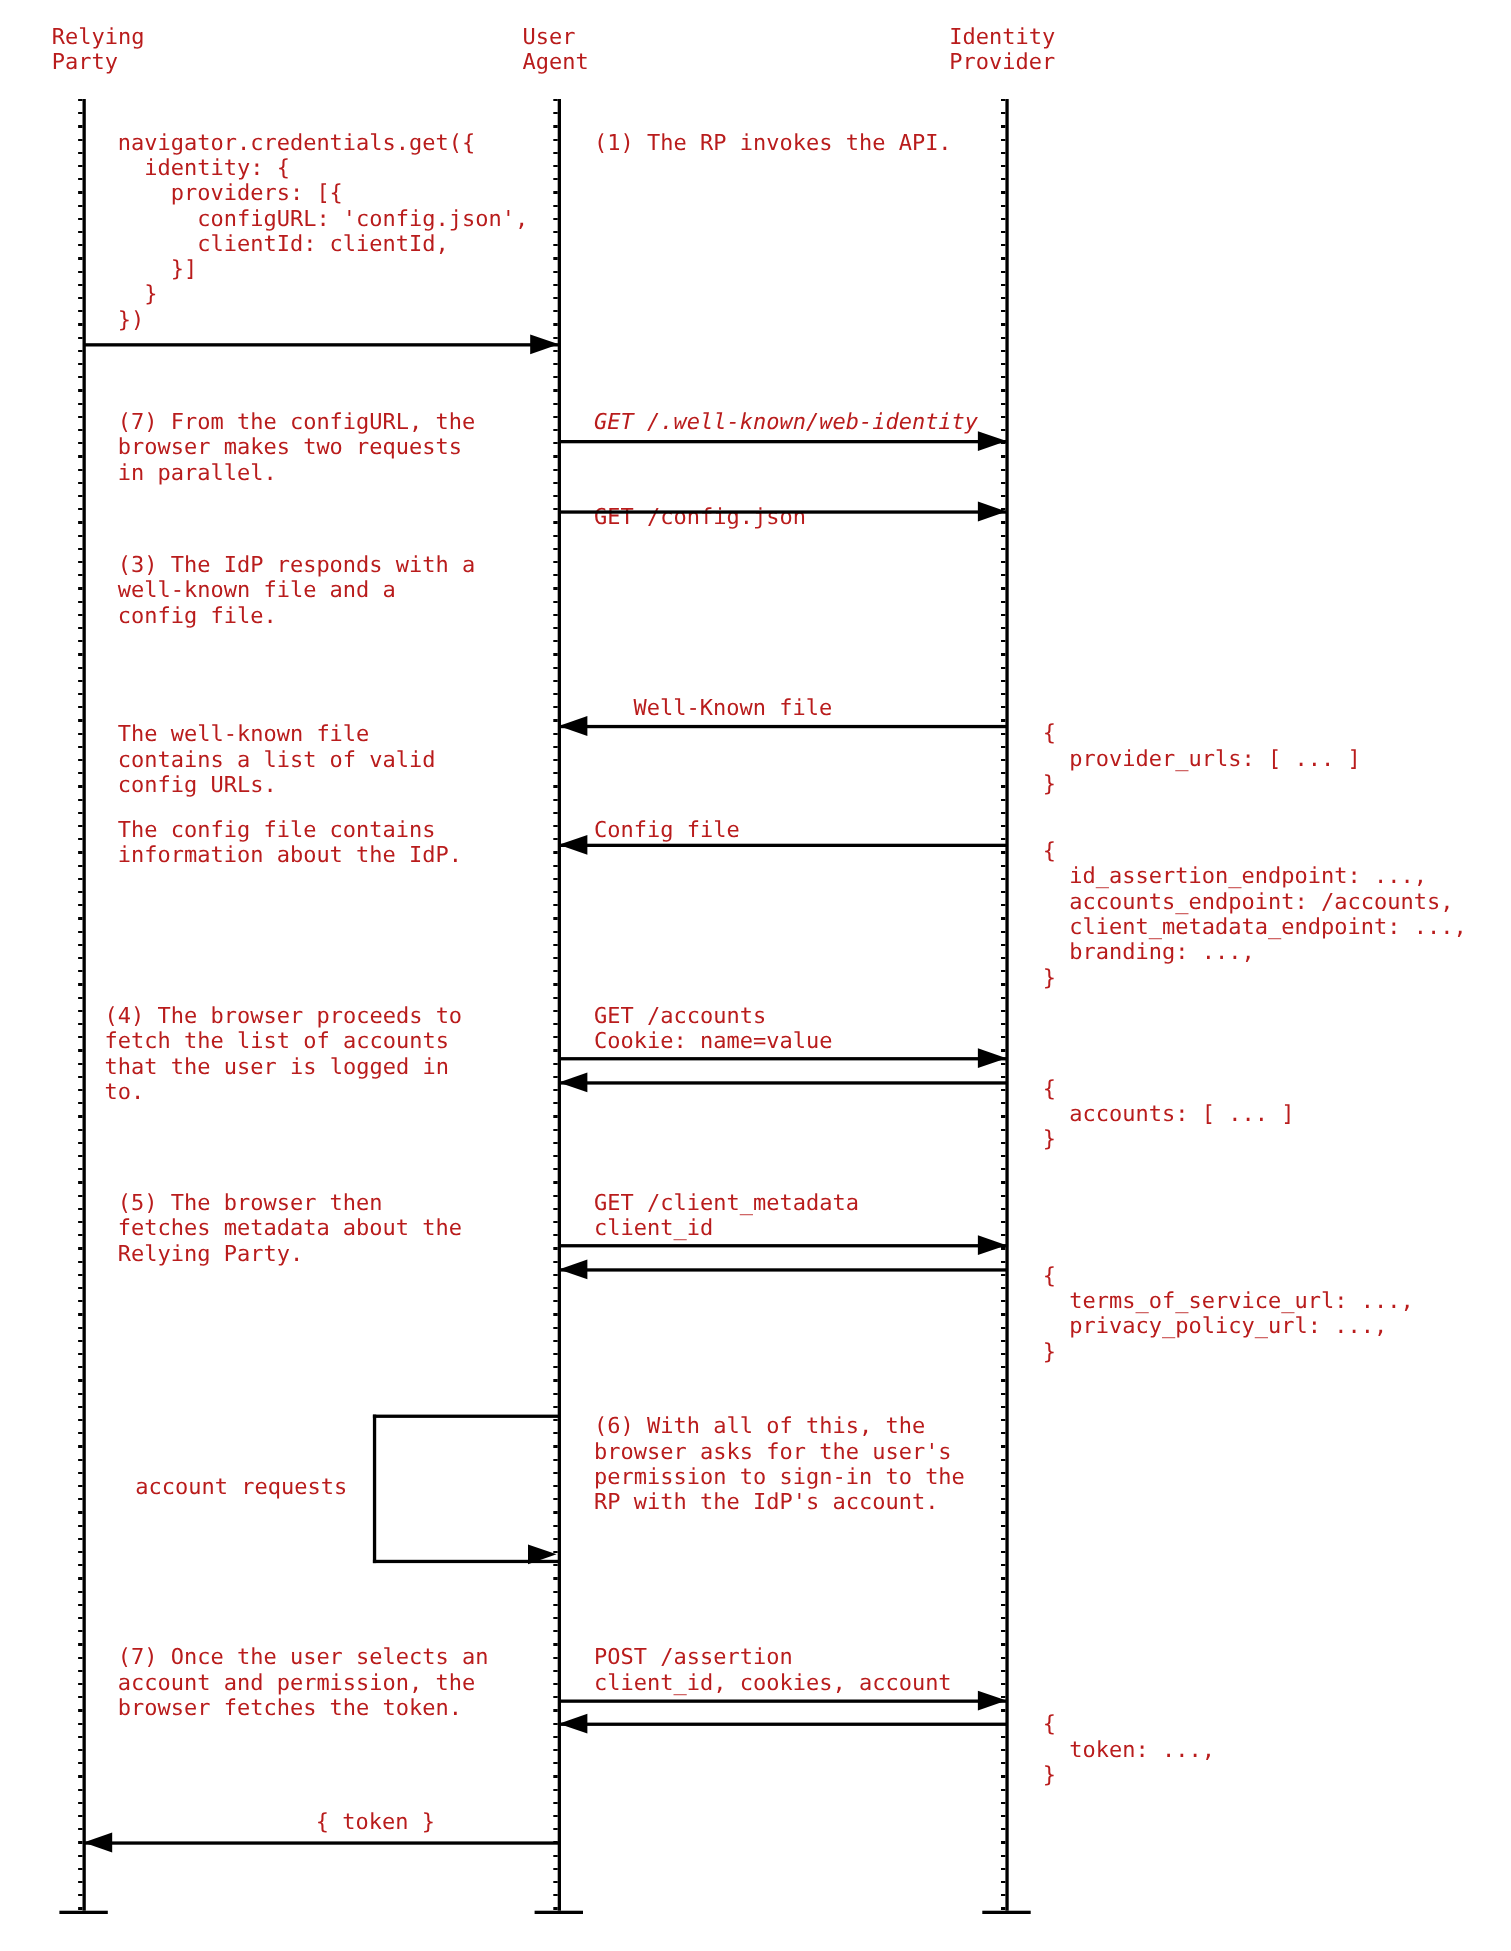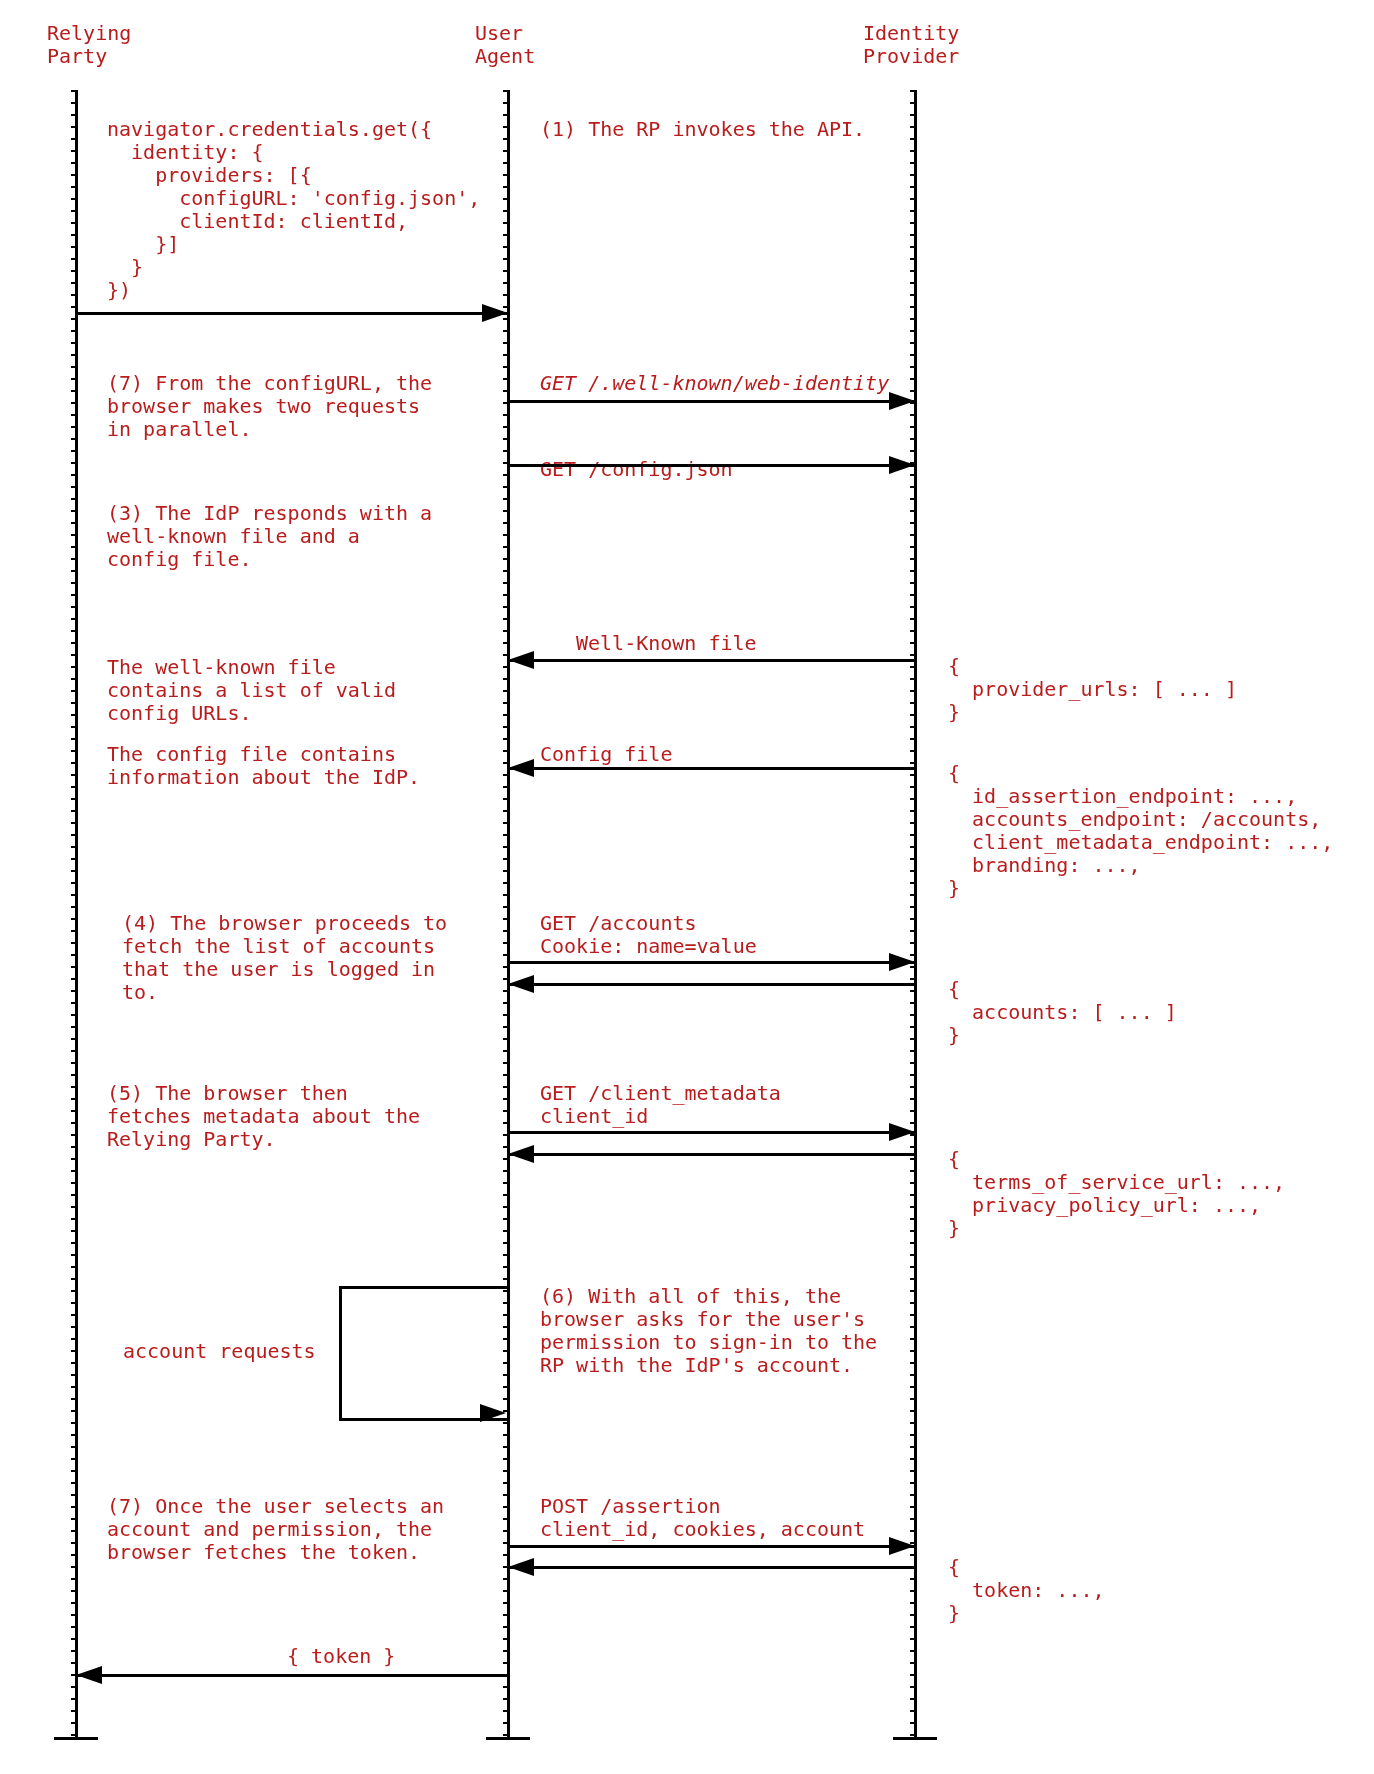--- a/index.html
+++ b/index.html
@@ -125,21 +125,21 @@
   <div class="t" style="left:540px;top:743px;">Config file</div>
   <div class="shaft" style="left:508px;top:767px;width:407px;"></div>
   <div class="ah-l" style="left:508px;top:759px;"></div>
   <div class="t" style="left:948px;top:762px;">{
   id_assertion_endpoint: ...,
   accounts_endpoint: /accounts,
   client_metadata_endpoint: ...,
   branding: ...,
 }</div>
 
-  <div class="t" style="left:122px;top:912px;">(4) The browser proceeds to
+  <div class="t" style="left:95px;top:912px;">(4) The browser proceeds to
 fetch the list of accounts
 that the user is logged in
 to.</div>
   <div class="t" style="left:540px;top:912px;">GET /accounts
 Cookie: name=value</div>
   <div class="shaft" style="left:508px;top:961px;width:407px;"></div>
   <div class="ah-r" style="left:889px;top:953px;"></div>
   <div class="shaft" style="left:508px;top:983px;width:407px;"></div>
   <div class="ah-l" style="left:508px;top:975px;"></div>
   <div class="t" style="left:948px;top:978px;">{

